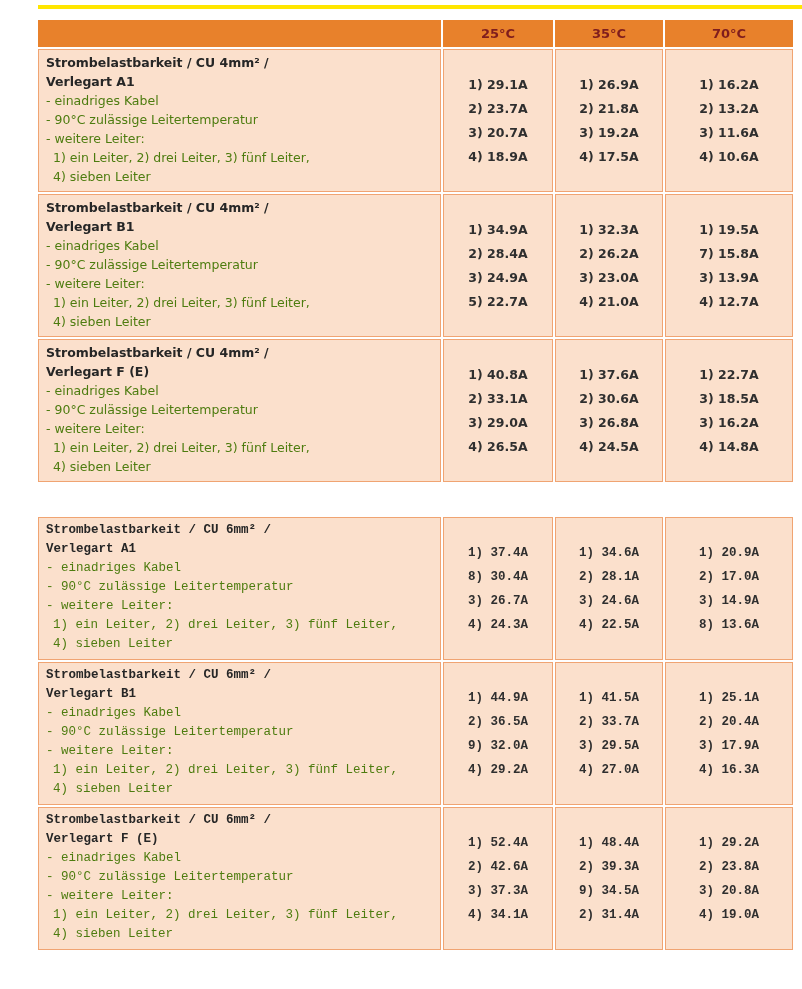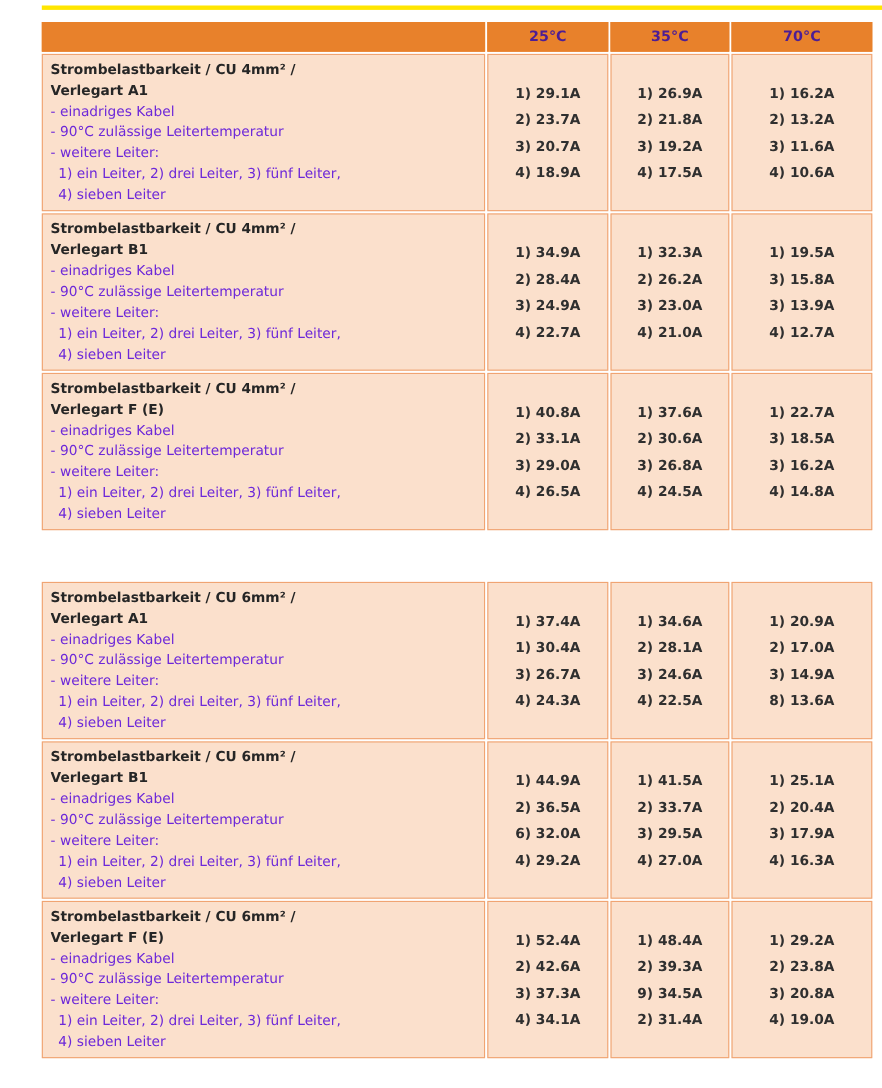--- a/index.html
+++ b/index.html
@@ -27,48 +27,48 @@
     color: #3f3f3f;
   }
   table.data-table {
     border-collapse: separate;
     border-spacing: 2px;
     table-layout: fixed;
     margin-left: 36px;
     width: 759px;
   }
   table.data-table.first { margin-top: 9px; }
-  table.data-table.second { margin-top: 43px; }
+  table.data-table.second { margin-top: 31px; font-family: Liberation Mono, monospace; }
   col.c-desc { width: 403px; }
   col.c-t1 { width: 110px; }
   col.c-t2 { width: 108px; }
   col.c-t3 { width: 128px; }
   th.h-cell {
     background: var(--c-orange, #E8812B);
     border: 1px solid var(--c-orange, #E8812B);
     height: 25px;
-    color: #4c1d95;
+    color: #7f1d1d;
     font-size: 13px;
     font-weight: bold;
     text-align: center;
     padding: 0;
   }
   td.cell {
     border: 1px solid var(--c-border, #F0A472);
     background: var(--c-peach, #FBE0CC);
     padding: 16px;
   }
   td.desc-cell {
     vertical-align: top;
     padding: 3px 6px 5px 7px;
   }
   .line {
     font-size: 12.5px;
     line-height: 19px;
-    color: #6d28d9;
+    color: #4d7c0f;
     white-space: nowrap;
     overflow: hidden;
   }
   .line.bold {
     font-weight: bold;
     color: #262626;
   }
   .line.indent { padding-left: 7px; }
   td.vals-cell {
     vertical-align: middle;
@@ -153,35 +153,35 @@
       <div class="line">- 90°C zulässige Leitertemperatur</div>
       <div class="line">- weitere Leiter:</div>
       <div class="line indent">1) ein Leiter, 2) drei Leiter, 3) fünf Leiter,</div>
       <div class="line indent">4) sieben Leiter</div>
     </td>
     <td class="cell vals-cell">
       <div class="vblock">
         <div class="v">1) 34.9A</div>
         <div class="v">2) 28.4A</div>
         <div class="v">3) 24.9A</div>
-        <div class="v">4) 22.7A</div>
+        <div class="v">5) 22.7A</div>
       </div>
     </td>
     <td class="cell vals-cell">
       <div class="vblock">
         <div class="v">1) 32.3A</div>
         <div class="v">2) 26.2A</div>
         <div class="v">3) 23.0A</div>
         <div class="v">4) 21.0A</div>
       </div>
     </td>
     <td class="cell vals-cell">
       <div class="vblock">
         <div class="v">1) 19.5A</div>
-        <div class="v">3) 15.8A</div>
+        <div class="v">7) 15.8A</div>
         <div class="v">3) 13.9A</div>
         <div class="v">4) 12.7A</div>
       </div>
     </td>
   </tr>
         <tr class="group-row">
     <td class="cell desc-cell">
       <div class="line bold">Strombelastbarkeit / CU 4mm² /</div>
       <div class="line bold">Verlegart F (E)</div>
       <div class="line">- einadriges Kabel</div>
@@ -232,21 +232,21 @@
       <div class="line bold">Verlegart A1</div>
       <div class="line">- einadriges Kabel</div>
       <div class="line">- 90°C zulässige Leitertemperatur</div>
       <div class="line">- weitere Leiter:</div>
       <div class="line indent">1) ein Leiter, 2) drei Leiter, 3) fünf Leiter,</div>
       <div class="line indent">4) sieben Leiter</div>
     </td>
     <td class="cell vals-cell">
       <div class="vblock">
         <div class="v">1) 37.4A</div>
-        <div class="v">1) 30.4A</div>
+        <div class="v">8) 30.4A</div>
         <div class="v">3) 26.7A</div>
         <div class="v">4) 24.3A</div>
       </div>
     </td>
     <td class="cell vals-cell">
       <div class="vblock">
         <div class="v">1) 34.6A</div>
         <div class="v">2) 28.1A</div>
         <div class="v">3) 24.6A</div>
         <div class="v">4) 22.5A</div>
@@ -268,21 +268,21 @@
       <div class="line">- einadriges Kabel</div>
       <div class="line">- 90°C zulässige Leitertemperatur</div>
       <div class="line">- weitere Leiter:</div>
       <div class="line indent">1) ein Leiter, 2) drei Leiter, 3) fünf Leiter,</div>
       <div class="line indent">4) sieben Leiter</div>
     </td>
     <td class="cell vals-cell">
       <div class="vblock">
         <div class="v">1) 44.9A</div>
         <div class="v">2) 36.5A</div>
-        <div class="v">6) 32.0A</div>
+        <div class="v">9) 32.0A</div>
         <div class="v">4) 29.2A</div>
       </div>
     </td>
     <td class="cell vals-cell">
       <div class="vblock">
         <div class="v">1) 41.5A</div>
         <div class="v">2) 33.7A</div>
         <div class="v">3) 29.5A</div>
         <div class="v">4) 27.0A</div>
       </div>

